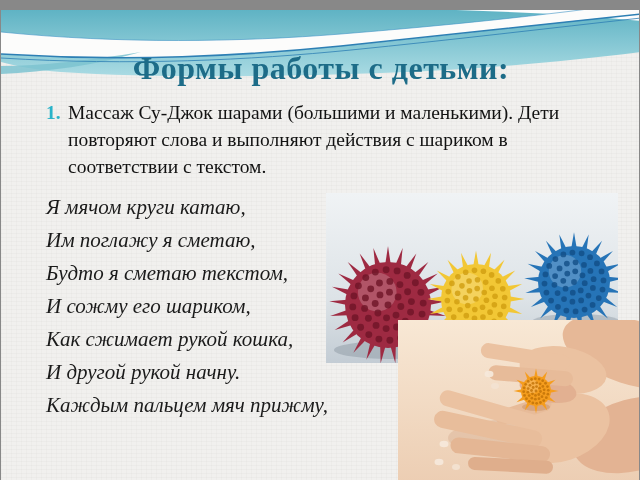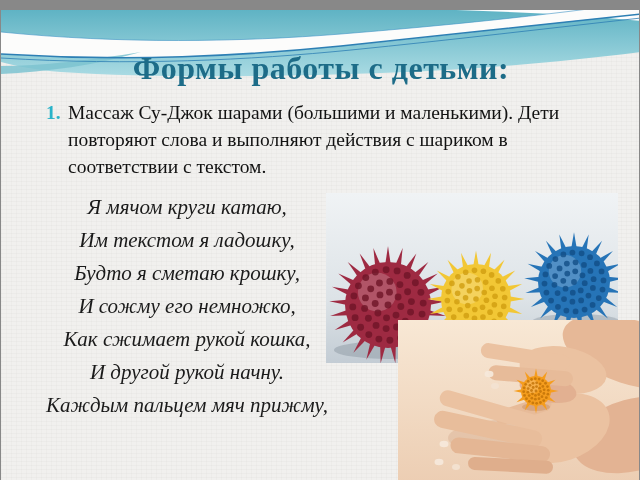--- a/index.html
+++ b/index.html
@@ -21,21 +21,21 @@
   }
   .list-item{
     position:absolute;top:89px;left:45px;width:556px;z-index:4;
     font-size:19.5px;line-height:27px;color:#121212;
   }
   .list-number{position:absolute;left:0;top:0;color:#2ab3c9;font-weight:bold;}
   .list-content{display:block;margin-left:22px;}
   .list-bold{font-weight:normal;}
   .poem{
     position:absolute;top:181px;left:45px;z-index:4;
-    font-size:21px;font-style:italic;line-height:33px;color:#1a1a1a;text-align:center;
+    font-size:21px;font-style:italic;line-height:33px;color:#1a1a1a;
   }
   .balls-photo{position:absolute;left:325px;top:183px;width:292px;height:170px;z-index:2;}
   .hand-photo{position:absolute;left:397px;top:310px;width:243px;height:167px;z-index:3;}
   svg{display:block;}
 </style>
 </head>
 <body>
 
 <div class="slide">
 
@@ -60,23 +60,23 @@
   <div class="list-item">
     <span class="list-number">1.</span>
     <span class="list-content">
       <span class="list-bold">Массаж Су-Джок шарами (большими и маленькими).</span>
       <span>Дети повторяют слова и выполняют действия  с шариком в соответствии с текстом.</span>
     </span>
   </div>
 
   <div class="poem">
     <div>Я мячом круги катаю,</div>
-    <div>Им текстом я ладошку,</div>
-    <div>Будто я сметаю крошку,</div>
-    <div>И сожму его немножко,</div>
+    <div>Им поглажу я сметаю,</div>
+    <div>Будто я сметаю текстом,</div>
+    <div>И сожму его шариком,</div>
     <div>Как сжимает рукой кошка,</div>
     <div>И другой рукой начну.</div>
     <div>Каждым пальцем мяч прижму,</div>
   </div>
 
   <svg class="balls-photo" viewBox="0 0 292 170">
     <defs>
       <linearGradient id="bg1" x1="0" y1="0" x2="0" y2="1">
         <stop offset="0" stop-color="#f0f3f5"></stop>
         <stop offset="0.62" stop-color="#dde3e7"></stop>

